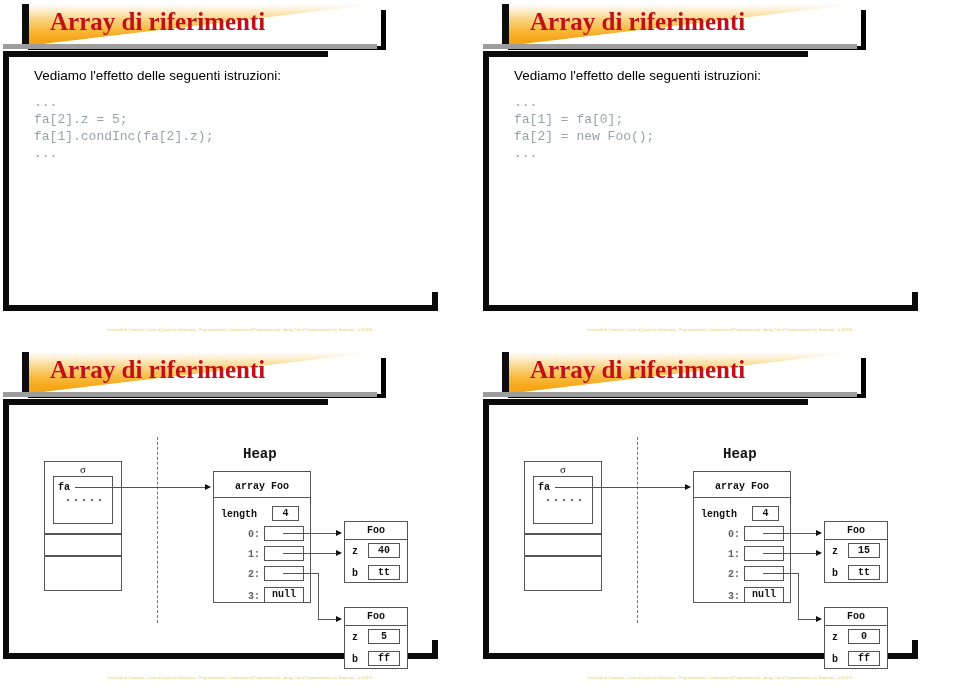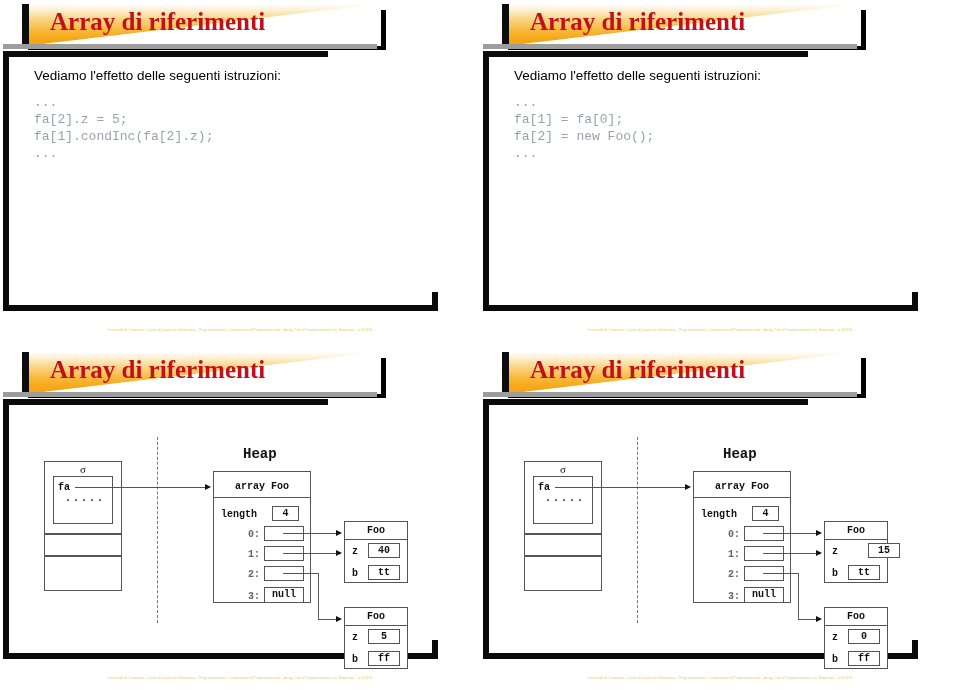--- a/index.html
+++ b/index.html
@@ -450,21 +450,21 @@
       <div class="arrowhead" style="left:336px; top:144.5px;"></div>
       <div class="hline" style="left:283px; top:168px; width:35px;"></div>
       <div class="vline" style="left:318px; top:168px; height:46px;"></div>
       <div class="hline" style="left:318px; top:214px; width:21px;"></div>
       <div class="arrowhead" style="left:336px; top:210.5px;"></div>
 
       <div class="dbox" style="left:344px; top:116px; width:64px; height:62px;"></div>
       <div class="boxtitle" style="left:344px; top:120px; width:64px;">Foo</div>
       <div class="hline" style="left:345px; top:134px; width:62px;"></div>
       <div class="cellrow" style="left:352px; top:141px;">z</div>
-      <div class="valbox" style="left:388px; top:138px; width:32px; height:15px;">15</div>
+      <div class="valbox" style="left:368px; top:138px; width:32px; height:15px;">15</div>
       <div class="cellrow" style="left:352px; top:163px;">b</div>
       <div class="valbox" style="left:368px; top:160px; width:32px; height:15px;">tt</div>
 
       <div class="dbox" style="left:344px; top:202px; width:64px; height:62px;"></div>
       <div class="boxtitle" style="left:344px; top:206px; width:64px;">Foo</div>
       <div class="hline" style="left:345px; top:220px; width:62px;"></div>
       <div class="cellrow" style="left:352px; top:227px;">z</div>
       <div class="valbox" style="left:368px; top:224px; width:32px; height:15px;">0</div>
       <div class="cellrow" style="left:352px; top:249px;">b</div>
       <div class="valbox" style="left:368px; top:246px; width:32px; height:15px;">ff</div>

